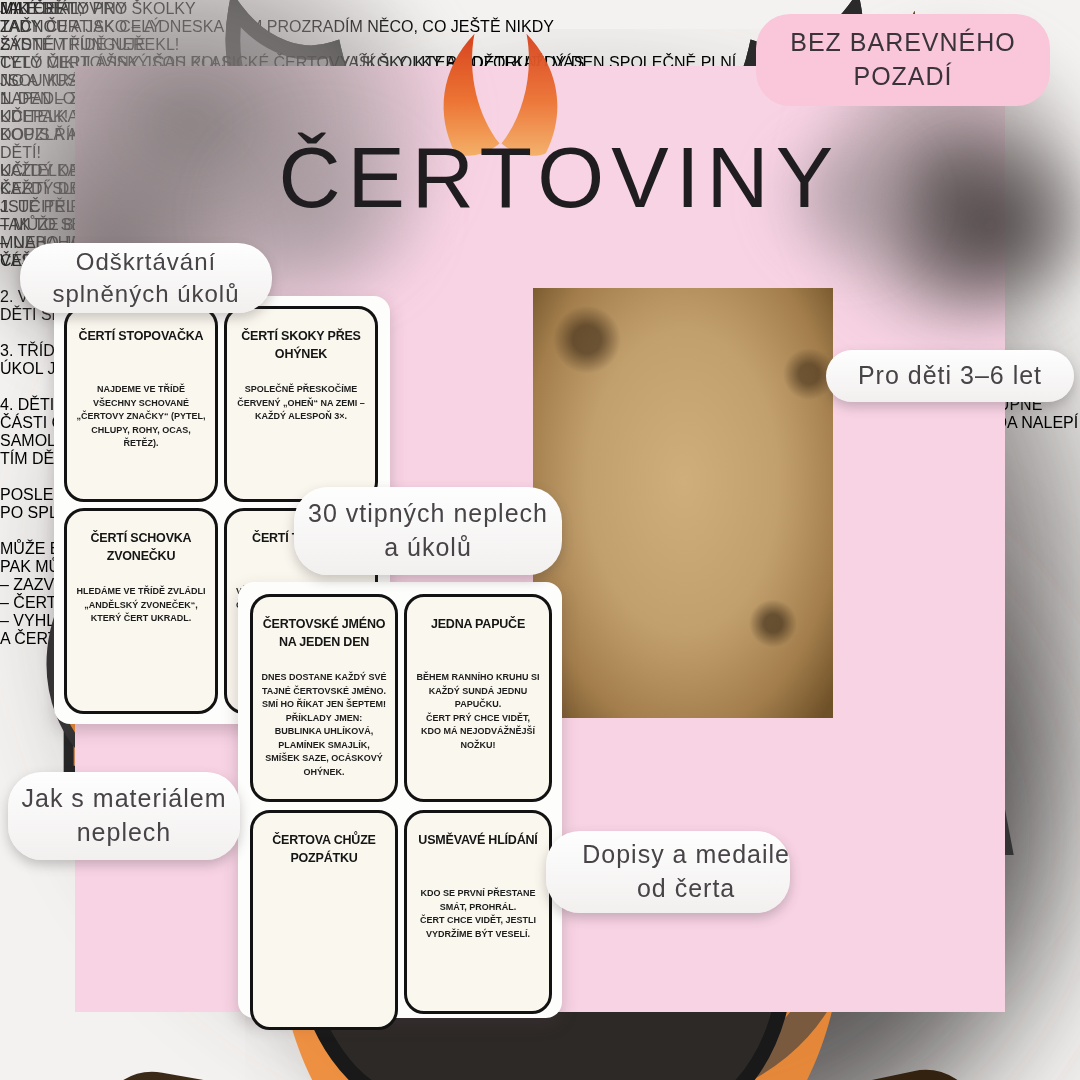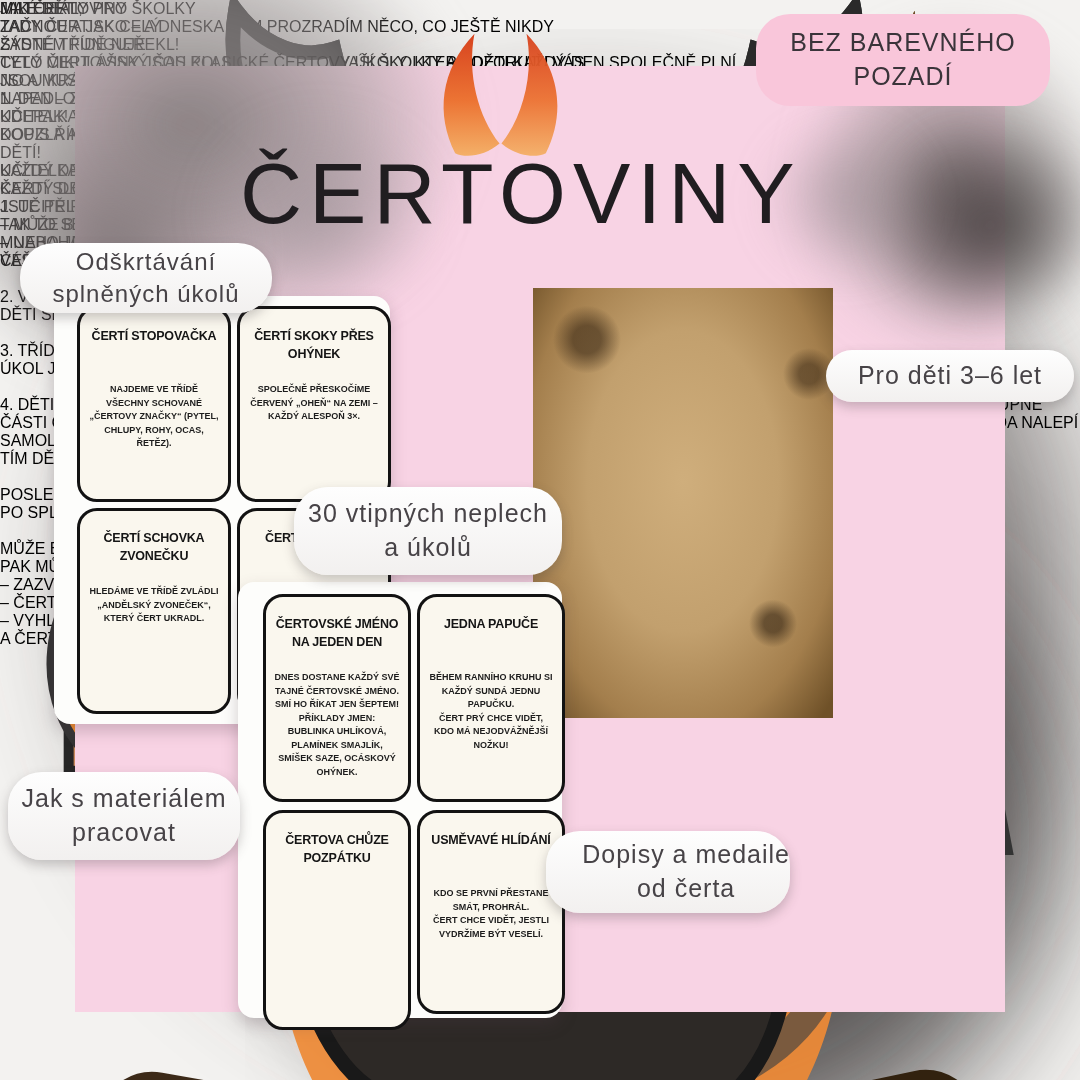--- a/index.html
+++ b/index.html
@@ -20,21 +20,21 @@
   .smoke-title{left:200px;top:110px;width:240px;height:210px;
     background:radial-gradient(closest-side,rgba(150,140,145,.55),rgba(170,160,165,0));}
   .smoke-r{left:800px;top:20px;width:310px;height:330px;
     background:radial-gradient(closest-side,rgba(120,112,112,.9),rgba(150,142,142,.55) 60%,rgba(180,172,172,0));}
   .smoke-r2{left:870px;top:120px;width:240px;height:210px;
     background:radial-gradient(closest-side,rgba(58,52,52,.85),rgba(90,82,82,0));}
   .smoke-ry{left:760px;top:120px;width:170px;height:160px;
     background:radial-gradient(closest-side,rgba(140,132,136,.5),rgba(160,152,156,0));}
 
   
-  .title{left:240px;top:144px;width:600px;z-index:6;text-align:left;
+  .title{left:240px;top:128px;width:600px;z-index:6;text-align:right;
     font-size:86px;font-weight:400;letter-spacing:7px;color:#201d20;}
   .horns{left:418px;top:24px;width:165px;height:135px;z-index:5;}
 
   
   .pill{background:linear-gradient(180deg,#fefefe,#f2f0ef);border-radius:34px;
     box-shadow:0 5px 12px rgba(70,60,65,.28);display:flex;align-items:center;justify-content:center;
     text-align:center;color:#474347;z-index:9;}
   .pill-pink{background:#f9c6da;box-shadow:none;color:#3a343a;}
   .pill-txt{font-size:25px;letter-spacing:1px;line-height:1.35;}
   .badge-nobg{left:756px;top:14px;width:294px;height:92px;z-index:7;}
@@ -44,21 +44,21 @@
   .label-howto{left:8px;top:772px;width:232px;height:88px;}
   .label-letters{left:546px;top:831px;width:244px;height:82px;justify-content:flex-end;}
 
   
   .sheet{background:#fdfdfb;border-radius:16px;box-shadow:0 7px 16px rgba(80,60,70,.25);}
   .sheet1{left:54px;top:296px;width:336px;height:428px;z-index:6;}
   .sheet2{left:238px;top:582px;width:324px;height:436px;z-index:8;}
 
   
   .card{position:absolute;background:#faf7ee;border:3px solid #121212;border-radius:20px;
-    display:flex;flex-direction:column;align-items:center;padding:18px 8px 8px 8px;box-sizing:border-box;margin-left:13px;}
+    display:flex;flex-direction:column;align-items:center;padding:18px 8px 8px 8px;box-sizing:border-box;}
   .card-title{font-weight:700;font-size:12.5px;letter-spacing:-.2px;text-align:center;line-height:1.45;
     color:#151515;min-height:56px;}
   .card-body{font-weight:700;font-size:9px;text-align:center;line-height:1.5;color:#1c1c1c;width:100%;}
   .z6{z-index:6;} .z8{z-index:8;}
   .c1{left:64px;top:306px;width:154px;height:196px;}
   .c2{left:224px;top:306px;width:154px;height:196px;}
   .c3{left:64px;top:508px;width:154px;height:206px;}
   .c4{left:224px;top:508px;width:154px;height:206px;}
   .c4 .card-body{text-align:left;padding-left:2px;}
   .c5{left:250px;top:594px;width:148px;height:208px;}
@@ -220,21 +220,21 @@
     <div class="pill-txt">Pro děti 3–6 let</div>
   </div>
 
   <div class="abs pill label-count">
     <div class="pill-txt preline">30 vtipných neplech
 a úkolů</div>
   </div>
 
   <div class="abs pill label-howto">
     <div class="pill-txt preline">Jak s materiálem
-pracovat</div>
+neplech</div>
   </div>
 
   <div class="abs pill label-letters">
     <div class="pill-txt preline">Dopisy a medaile
 od čerta</div>
   </div>
 
   <div class="abs sheet sheet1"></div>
 
   <div class="card c1 z6">

